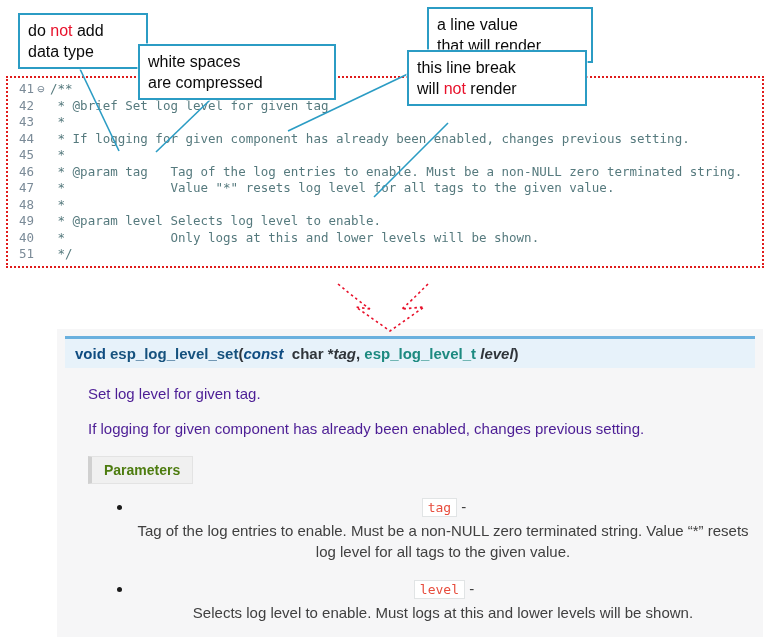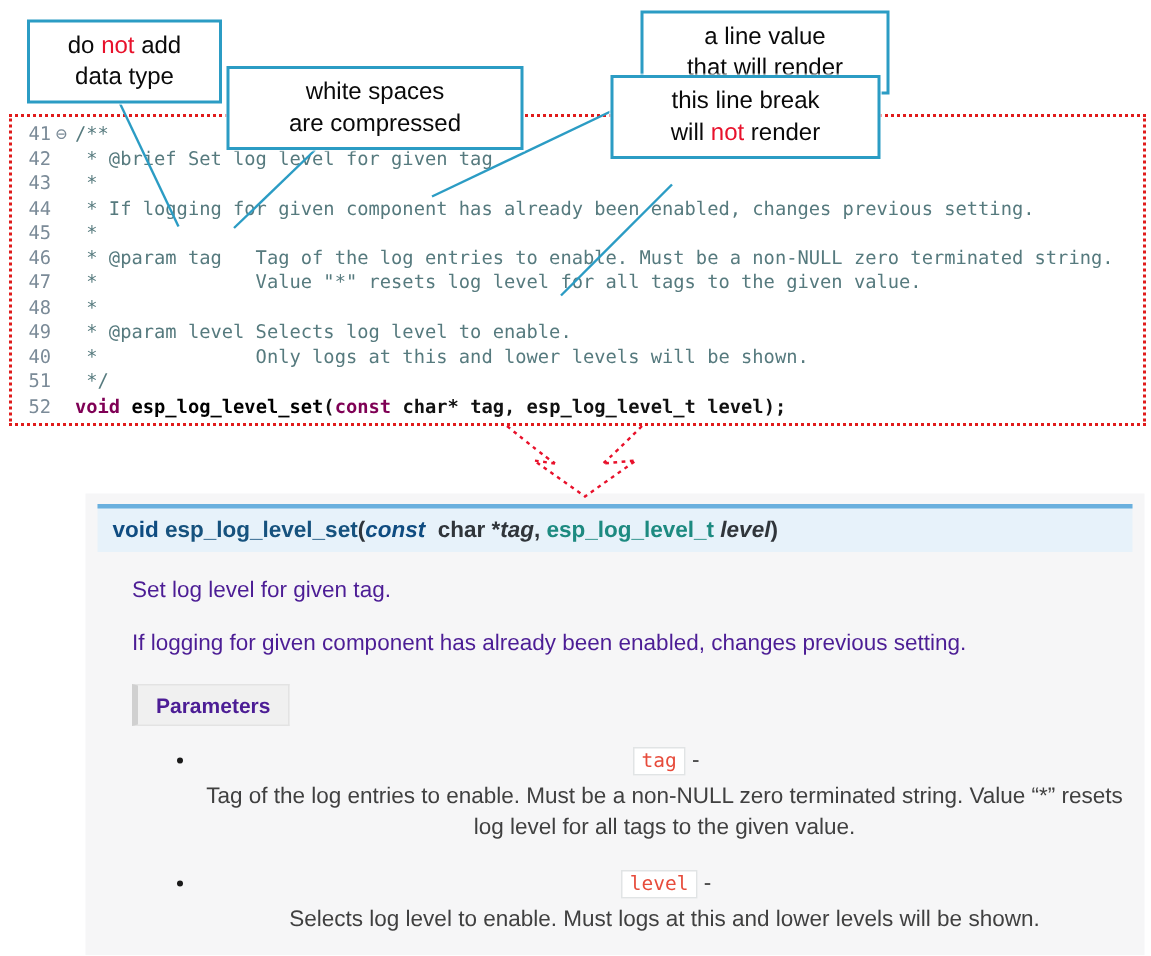--- a/index.html
+++ b/index.html
@@ -12,21 +12,21 @@
   .overlay { position:absolute; left:0; top:0; width:767px; height:637px;
              z-index:5; pointer-events:none; }
   .blue-line { stroke:var(--callout-blue,#2b9cc4); stroke-width:1.6; fill:none; }
   .red-arrow { stroke:var(--annotation-red,#e01b1b); stroke-width:1.6; fill:none;
                stroke-dasharray:2.5 3; }
 
   
   .callout {
     position:absolute; z-index:10; background:#ffffff;
     border:2px solid var(--callout-blue,#2b9cc4);
-    padding:5px 8px; text-align:center; color:#0a0a0a;
+    padding:5px 8px; color:#0a0a0a;
     font-size:16px; line-height:1.32; box-shadow:0 0 0 1px rgba(255,255,255,0.6);
   }
   .red-word { color:var(--annotation-red,#e8112b); }
 
   
   .code-block {
     position:absolute; left:6px; top:76px; width:748px; z-index:1;
     background:#ffffff; border:2px dotted var(--code-border-red,#e01b1b);
     padding:3px 2px 3px 4px;
     font-family:"DejaVu Sans Mono", monospace; font-size:12.5px;
@@ -58,21 +58,21 @@
   .sig-name     { color:#16527e; font-weight:bold; }
   .sig-plain    { color:#30353a; font-weight:bold; }
   .sig-param    { color:#30353a; font-weight:bold; font-style:italic; }
   .sig-type     { color:#1d8a80; font-weight:bold; }
 
   .doc-body { padding-left:23px; }
   .doc-para { margin:16px 0 0 0; font-size:15px; color:#4c1d95; line-height:19px; }
   .params-label {
     display:inline-block; margin-top:18px; padding:5px 12px;
     background:#f0f0f0; border:1px solid #e3e3e3; border-left:4px solid #d0d0d0;
-    font-size:14px; font-weight:bold; color:#4c1d95;
+    font-size:14px; font-weight:bold; color:#4d7c0f;
   }
   .params-list { margin:14px 0 0 0; padding-left:45px; list-style:disc; color:#1a1a1a; }
   .params-list li { margin-bottom:18px; font-size:15px;text-align:center; }
   .param-head { margin-bottom:5px; color:#404040; }
   .param-chip {
     font-family:"DejaVu Sans Mono", monospace; font-size:13px;
     color:var(--inline-code-red,#e74c3c); background:#ffffff;
     border:1px solid #e1e4e5; padding:1px 5px;
   }
   .param-desc { color:#404040; line-height:21px; max-width:620px; }
@@ -88,21 +88,20 @@
         <div class="code-line"><span class="line-number">42</span><span class="fold-marker"></span><span class="line-text"><span class="tok-comment"> * @brief Set log level for given tag</span></span></div>
         <div class="code-line"><span class="line-number">43</span><span class="fold-marker"></span><span class="line-text"><span class="tok-comment"> *</span></span></div>
         <div class="code-line"><span class="line-number">44</span><span class="fold-marker"></span><span class="line-text"><span class="tok-comment"> * If logging for given component has already been enabled, changes previous setting.</span></span></div>
         <div class="code-line"><span class="line-number">45</span><span class="fold-marker"></span><span class="line-text"><span class="tok-comment"> *</span></span></div>
         <div class="code-line"><span class="line-number">46</span><span class="fold-marker"></span><span class="line-text"><span class="tok-comment"> * @param tag   Tag of the log entries to enable. Must be a non-NULL zero terminated string.</span></span></div>
         <div class="code-line"><span class="line-number">47</span><span class="fold-marker"></span><span class="line-text"><span class="tok-comment"> *              Value "*" resets log level for all tags to the given value.</span></span></div>
         <div class="code-line"><span class="line-number">48</span><span class="fold-marker"></span><span class="line-text"><span class="tok-comment"> *</span></span></div>
         <div class="code-line"><span class="line-number">49</span><span class="fold-marker"></span><span class="line-text"><span class="tok-comment"> * @param level Selects log level to enable.</span></span></div>
         <div class="code-line"><span class="line-number">40</span><span class="fold-marker"></span><span class="line-text"><span class="tok-comment"> *              Only logs at this and lower levels will be shown.</span></span></div>
         <div class="code-line"><span class="line-number">51</span><span class="fold-marker"></span><span class="line-text"><span class="tok-comment"> */</span></span></div>
-        <div class="code-line"><span class="line-number">52</span><span class="fold-marker"></span><span class="line-text"><span class="tok-keyword">void</span><span class="tok-plain"> </span><span class="tok-funcname">esp_log_level_set</span><span class="tok-plain">(</span><span class="tok-keyword">const</span><span class="tok-plain"> char* tag, esp_log_level_t level);</span></span></div>
       </div>
   </div>
 
   <div class="doc-panel">
     <div class="signature" id="signature"><span class="sig-kw">void </span><span class="sig-name">esp_log_level_set</span><span class="sig-plain">(</span><span class="sig-kw-italic">const</span><span class="sig-plain">  char *</span><span class="sig-param">tag</span><span class="sig-plain">, </span><span class="sig-type">esp_log_level_t</span><span class="sig-plain"> </span><span class="sig-param">level</span><span class="sig-plain">)</span></div>
     <div class="doc-body">
       <p class="doc-para">Set log level for given tag.</p>
       <p class="doc-para">If logging for given component has already been enabled, changes previous setting.</p>
       <div class="params-label">Parameters</div>
       <ul class="params-list" id="params-list">
@@ -123,21 +122,21 @@
     <line class="blue-line" x1="210" y1="100" x2="156" y2="152"></line>
     <line class="blue-line" x1="433" y1="62" x2="288" y2="131"></line>
     <line class="blue-line" x1="448" y1="123" x2="374" y2="197"></line>
     <path class="red-arrow" d="M338,284 Q360,302 370,309 M428,284 Q410,302 402,309 M370,309 L356,307 L390,331 L424,307 L402,309"></path>
   </svg>
 
   <div class="callout" style="left:18px;  top:13px; width:110px;">
       <div><span>do </span><span class="red-word">not</span><span> add</span></div>
       <div><span>data type</span></div>
     </div>
-  <div class="callout" style="left:151px; top:44px; width:178px;">
+  <div class="callout" style="left:138px; top:44px; width:178px;">
       <div><span>white spaces</span></div>
       <div><span>are compressed</span></div>
     </div>
   <div class="callout" style="left:427px; top:7px;  width:146px;">
       <div><span>a line value</span></div>
       <div><span>that will render</span></div>
     </div>
   <div class="callout" style="left:407px; top:50px; width:160px;">
       <div><span>this line break</span></div>
       <div><span>will </span><span class="red-word">not</span><span> render</span></div>

